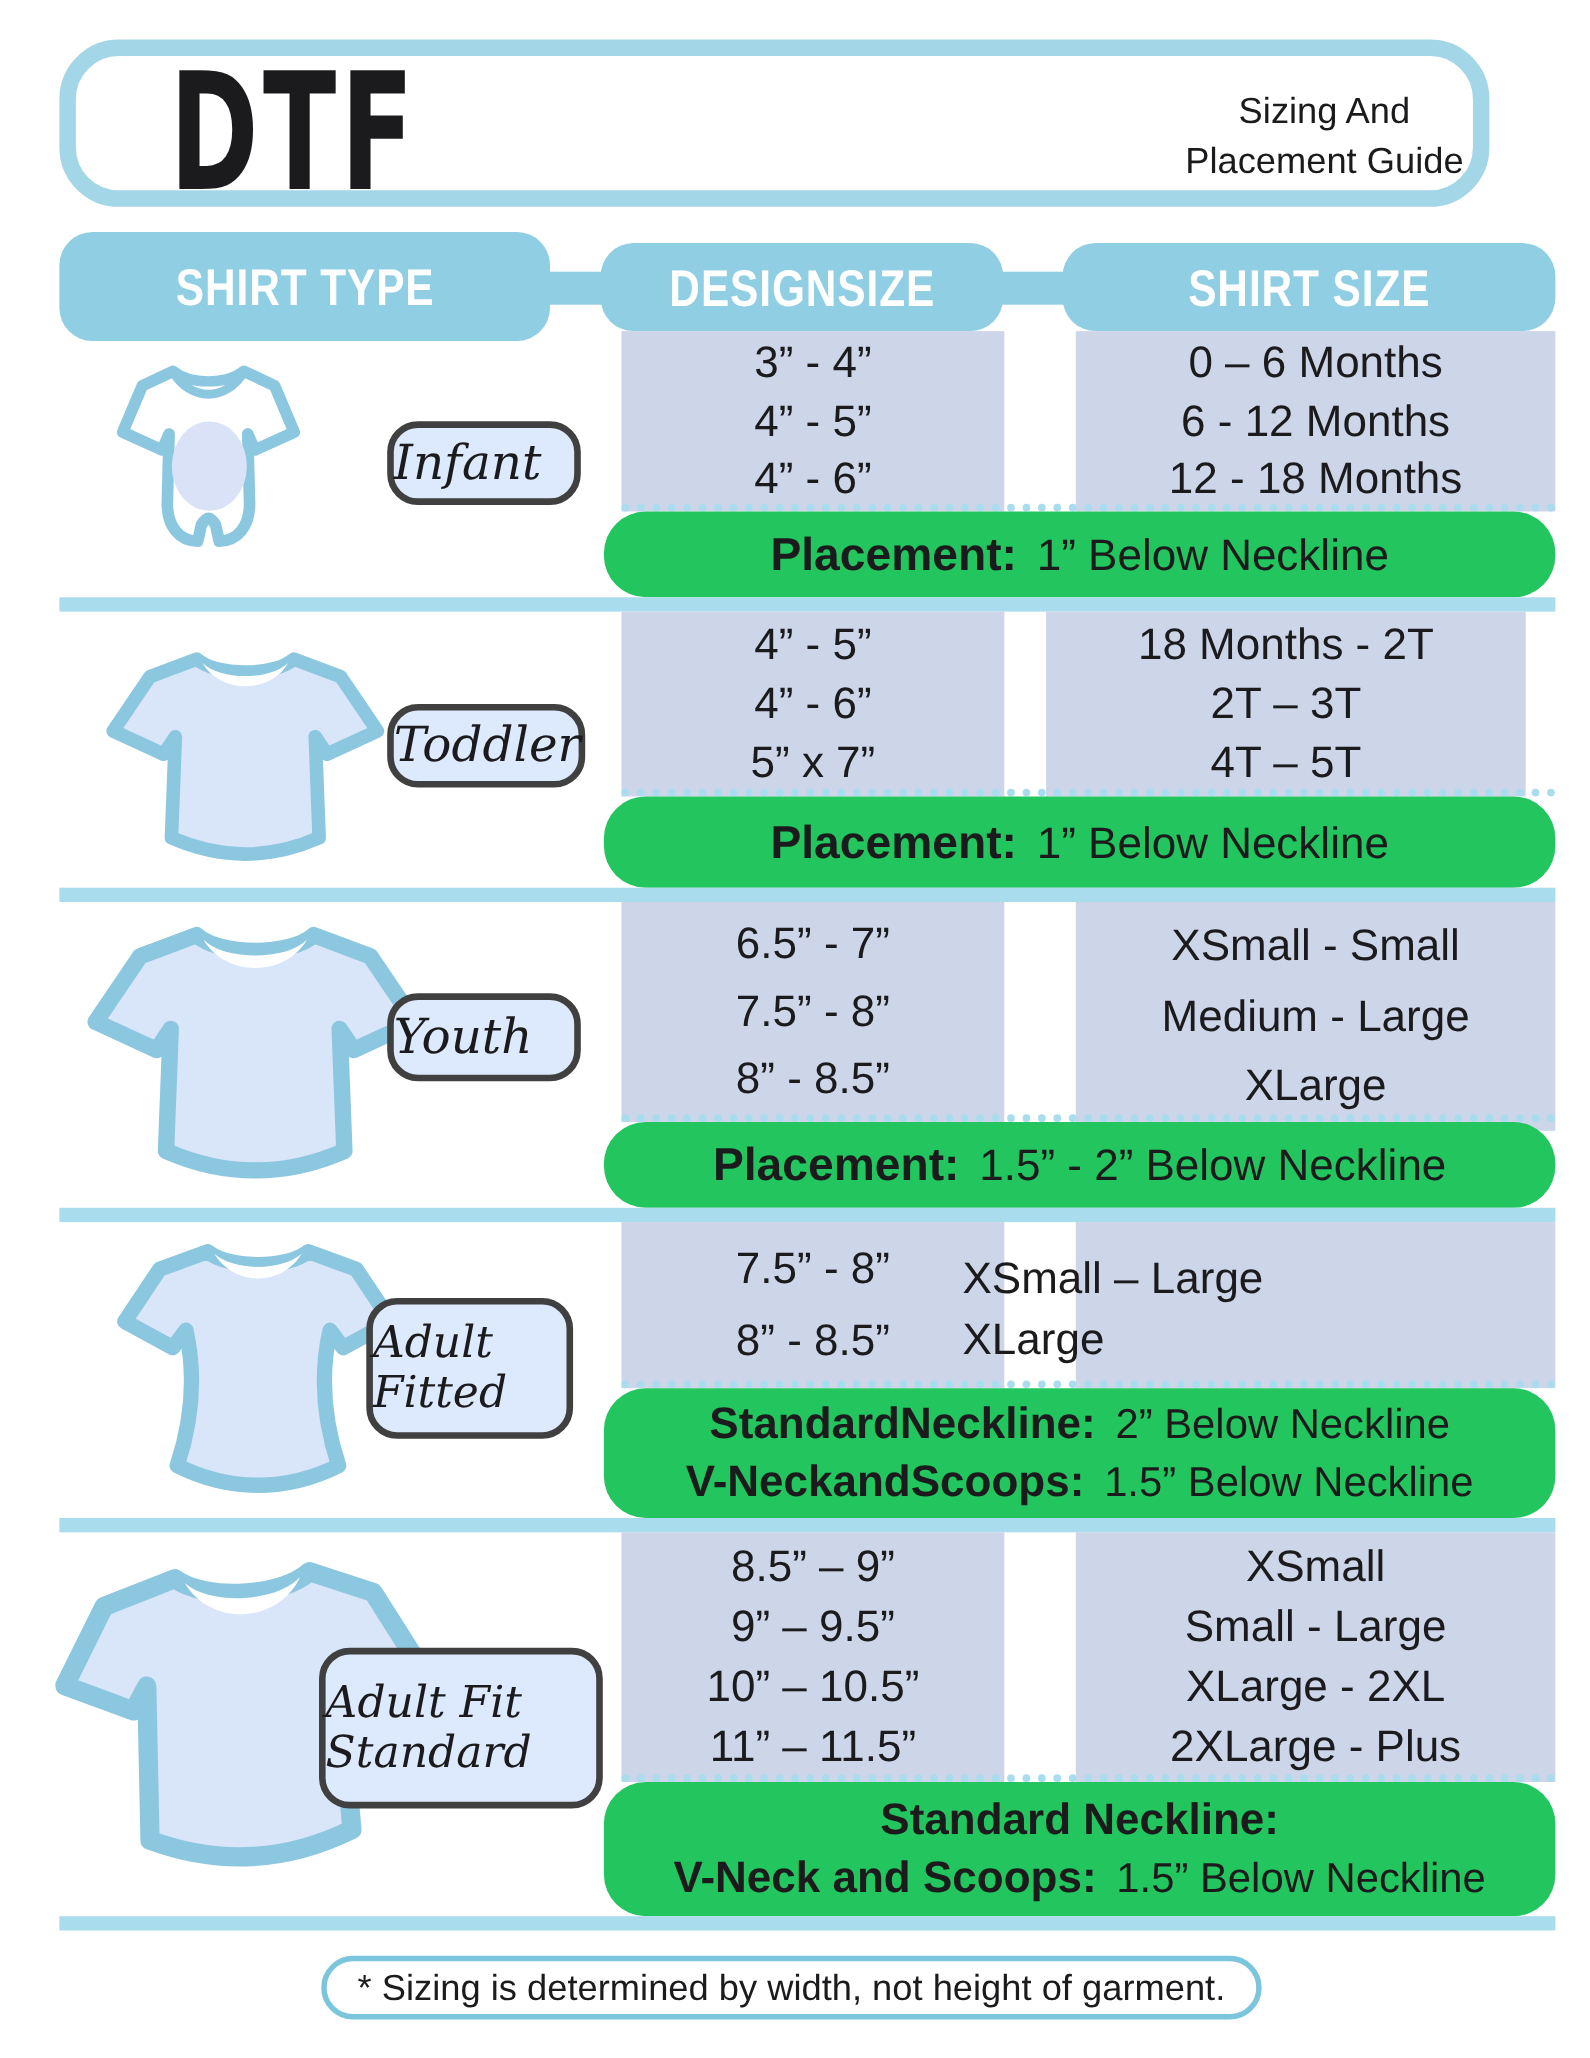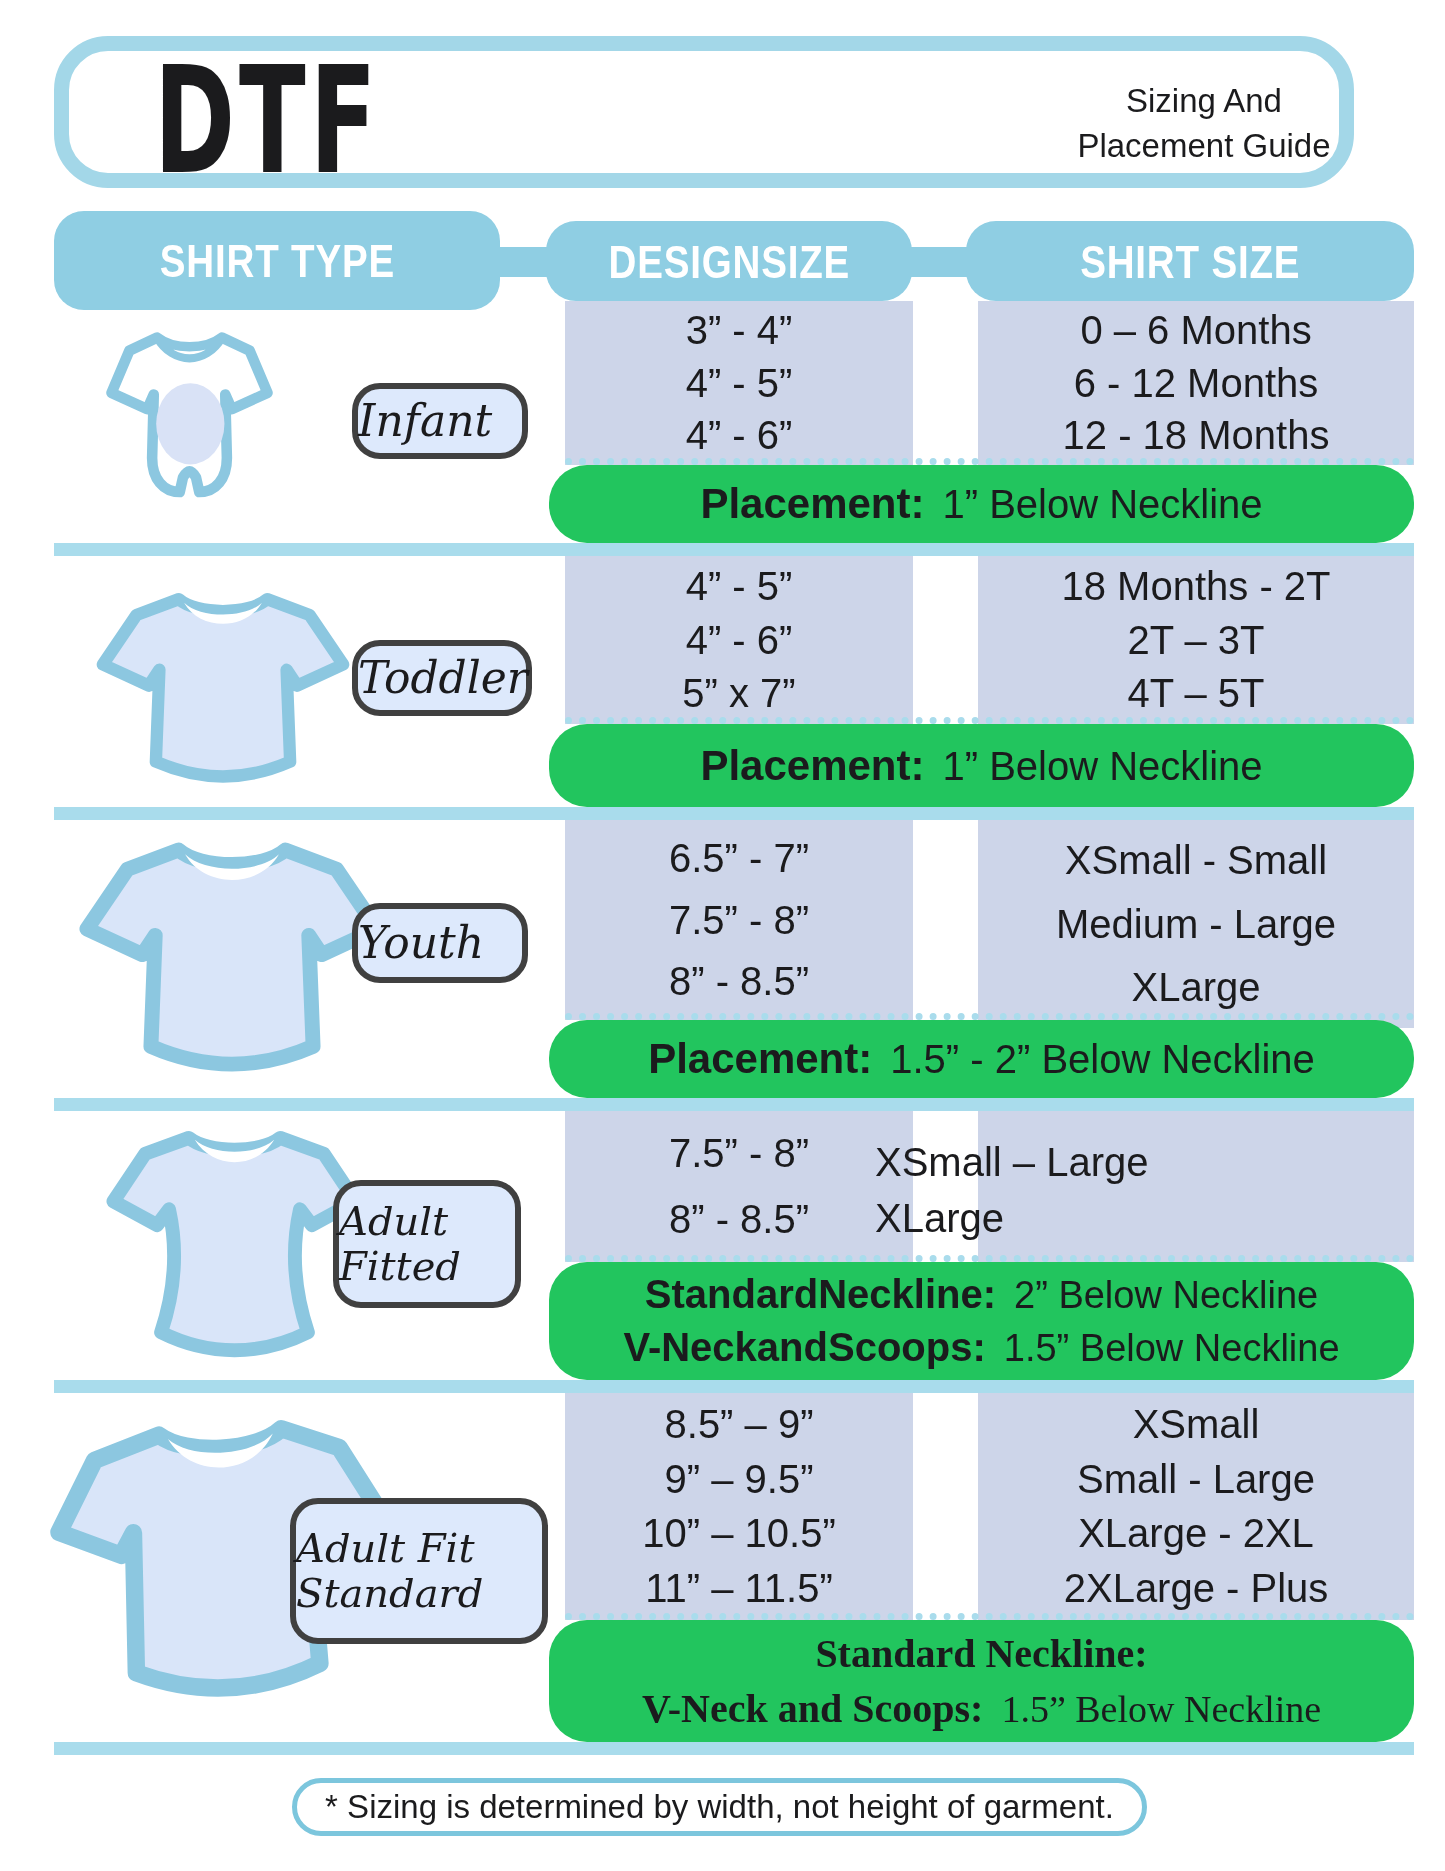--- a/index.html
+++ b/index.html
@@ -121,21 +121,21 @@
     </svg>
   </div>
   <div class="abs type-label" style="left:352px; top:640px; width:180px; height:76px;">
     <span>Toddler</span>
   </div>
   <div class="abs band" style="left:565px; top:556px; width:348px; height:168px;">
     <span class="sizeline">4” - 5”</span>
     <span class="sizeline">4” - 6”</span>
     <span class="sizeline">5” x 7”</span>
   </div>
-  <div class="abs band" style="left:978px; top:556px; width:436px; height:168px;">
+  <div class="abs band" style="left:951px; top:556px; width:436px; height:168px;">
     <span class="sizeline">18 Months - 2T</span>
     <span class="sizeline">2T – 3T</span>
     <span class="sizeline">4T – 5T</span>
   </div>
   <div class="abs dotline" style="left:565px; top:717px; width:849px;"></div>
   <div class="abs pbar" style="left:549px; top:724px; width:865px; height:83px;">
     <div class="pline">
       <span class="pl-label">Placement:</span>
       <span class="pl-value">1” Below Neckline</span>
     </div>
@@ -216,21 +216,21 @@
     <span class="sizeline">10” – 10.5”</span>
     <span class="sizeline">11” – 11.5”</span>
   </div>
   <div class="abs band" style="left:978px; top:1393px; width:436px; height:227px;">
     <span class="sizeline">XSmall</span>
     <span class="sizeline">Small - Large</span>
     <span class="sizeline">XLarge - 2XL</span>
     <span class="sizeline">2XLarge - Plus</span>
   </div>
   <div class="abs dotline" style="left:565px; top:1613px; width:849px;"></div>
-  <div class="abs pbar small" style="left:549px; top:1620px; width:865px; height:122px;font-family:Liberation Serif, serif;">
+  <div class="abs pbar small" style="left:549px; top:1620px; width:865px; height:122px;">
     <div class="pline">
       <span class="pl-label">Standard Neckline:</span>
     </div>
     <div class="pline">
       <span class="pl-label">V-Neck and Scoops:</span>
       <span class="pl-value">1.5” Below Neckline</span>
     </div>
   </div>
   <div class="abs divider" style="left:54px; top:1742px; width:1360px; height:13px;"></div>
 

